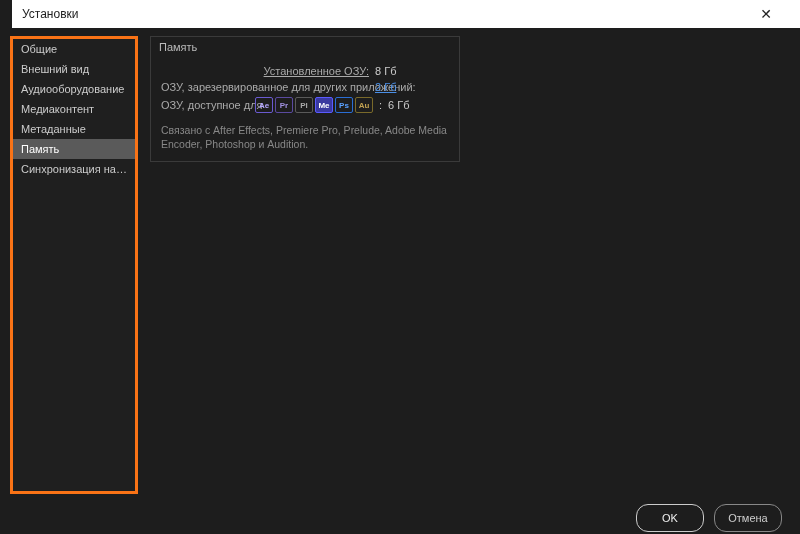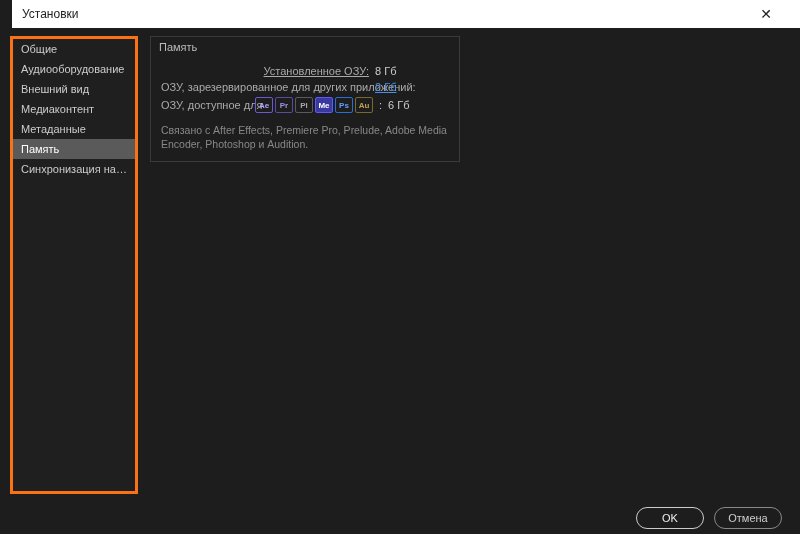--- a/index.html
+++ b/index.html
@@ -24,36 +24,36 @@
   .icons { display: flex; gap: 2px; }
   .appicon { width: 18px; height: 16px; border: 1px solid #5a5a5a; display: flex; align-items: center; justify-content: center; font-size: 8px; font-weight: 600; color: #888; border-radius: 2px; }
   .appicon.ae { border-color: #6a5ad0; color: #b6a8ff; }
   .appicon.pr { border-color: #5a4aa0; color: #a090e0; }
   .appicon.pl { border-color: #5a5a5a; color: #aaa; }
   .appicon.me { background: #3939a0; border-color: #5a5aff; color: #fff; }
   .appicon.ps { border-color: #2a6dd4; color: #5aa0ff; }
   .appicon.au { border-color: #7a6a2a; color: #c0a050; }
   .note { color: #888; font-size: 10.5px; margin-top: 10px; line-height: 1.35; }
   .footer { height: 32px; display: flex; align-items: center; justify-content: flex-end; gap: 10px; padding: 0 18px; background: #1d1d1d; }
-  .btn { min-width: 68px; height: 22px; border: 1px solid #888; border-radius: 12px; background: transparent; color: #ccc; font-size: 11px; display: flex; align-items: center; justify-content: center; cursor: default; }
+  .btn { min-width: 68px; height: 28px; border: 1px solid #888; border-radius: 12px; background: transparent; color: #ccc; font-size: 11px; display: flex; align-items: center; justify-content: center; cursor: default; }
   .btn.primary { border-color: #ccc; color: #eee; }
 </style>
 </head>
 <body>
 
 <div class="titlebar">
   <span>Установки</span>
   <span class="close-x">✕</span>
 </div>
 
 <div class="content">
   <div class="sidebar">
     <div class="sidebar-item">Общие</div>
+    <div class="sidebar-item">Внешний вид</div>
     <div class="sidebar-item">Аудиооборудование</div>
-    <div class="sidebar-item">Внешний вид</div>
     <div class="sidebar-item">Медиаконтент</div>
     <div class="sidebar-item">Метаданные</div>
     <div class="sidebar-item selected">Память</div>
     <div class="sidebar-item">Синхронизация настроек</div>
   </div>
 
   <div class="main">
     <div class="panel">
       <div class="panel-title">Память</div>
       <div class="panel-body">

